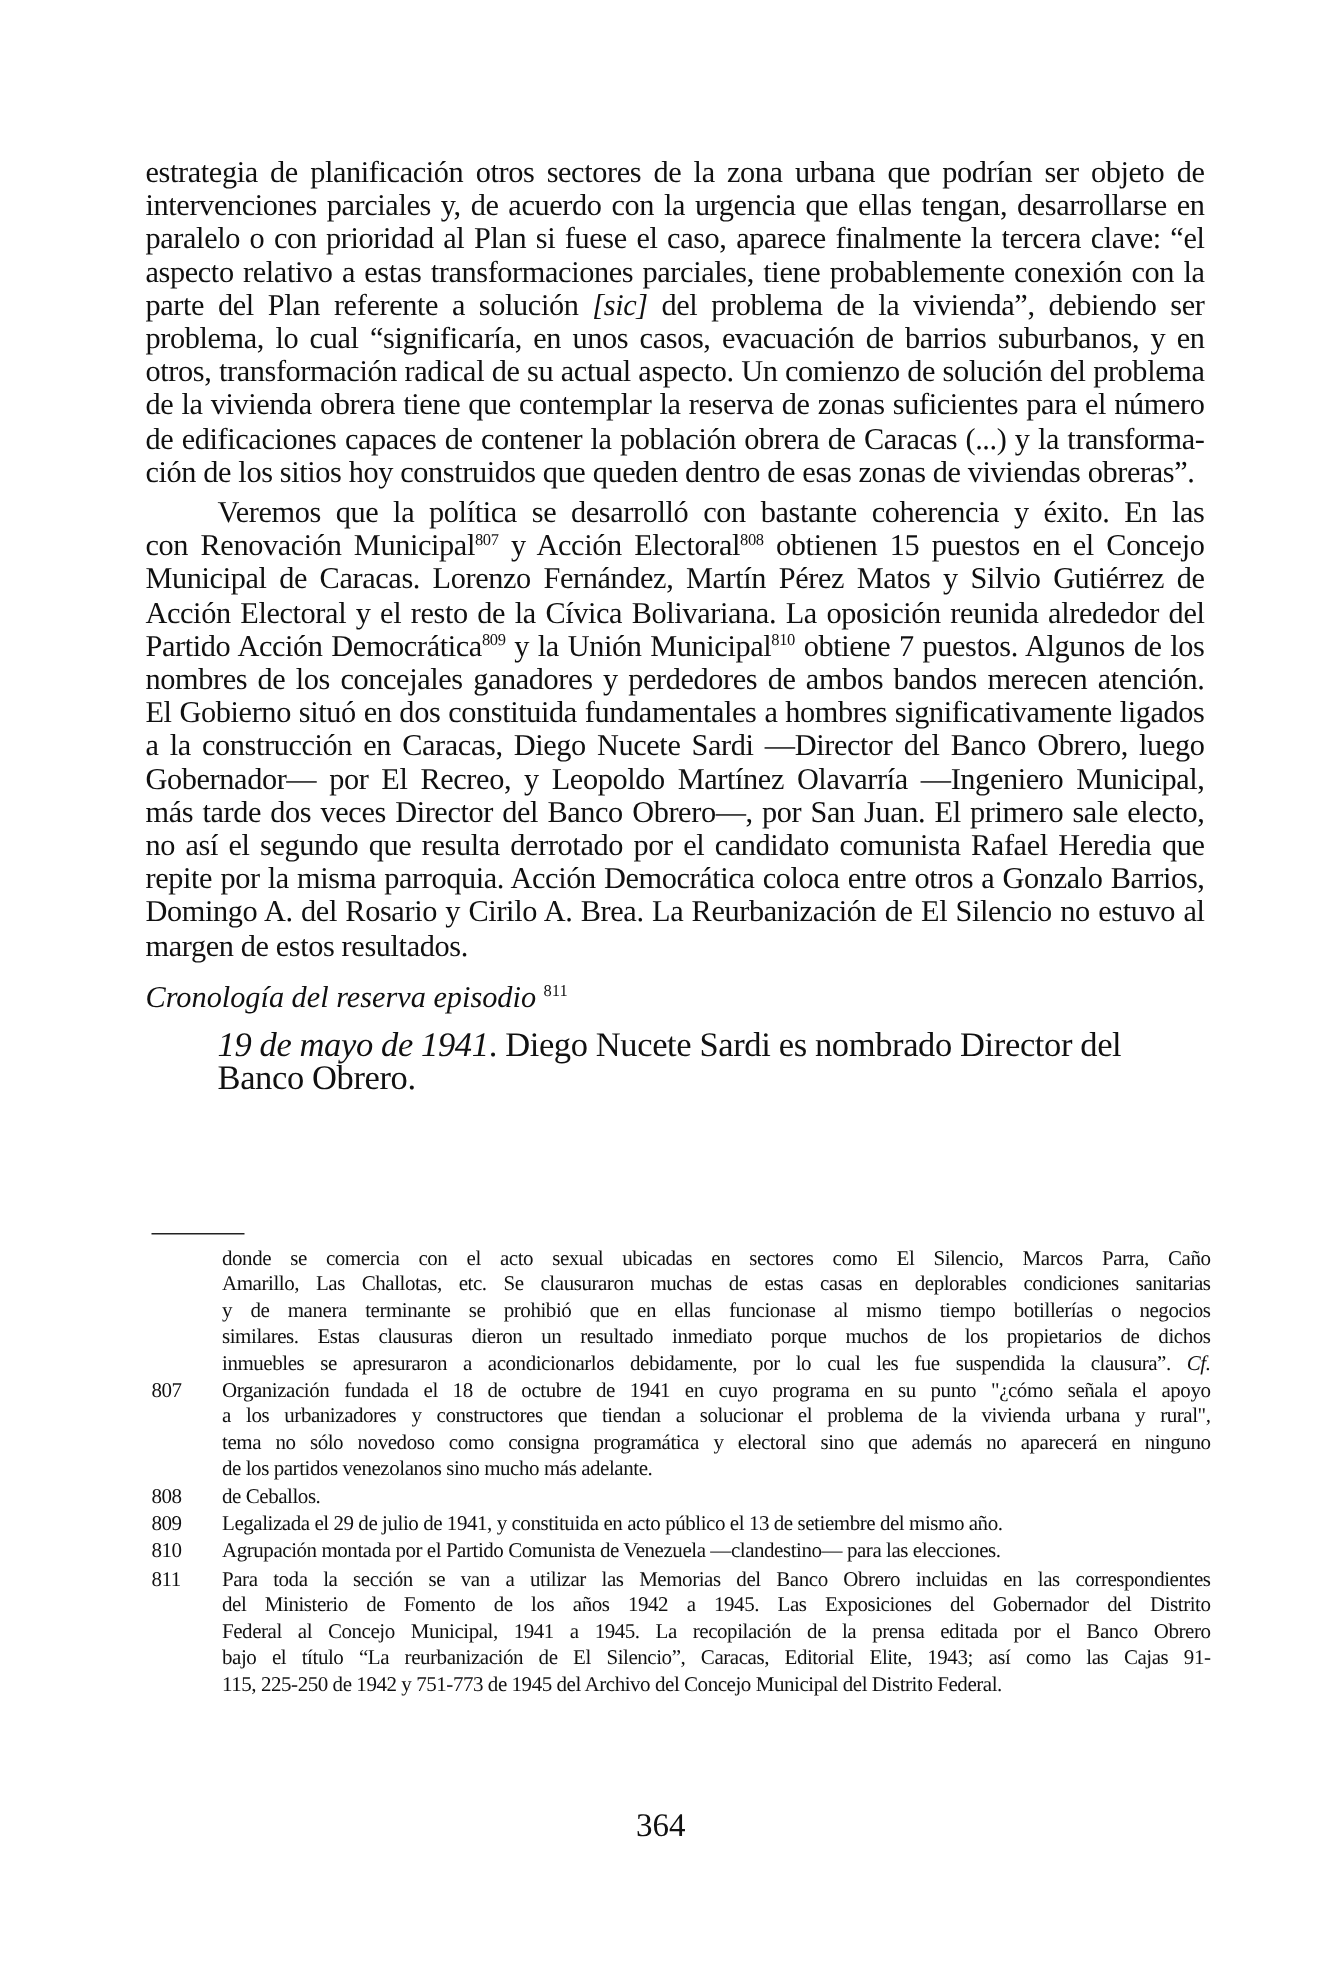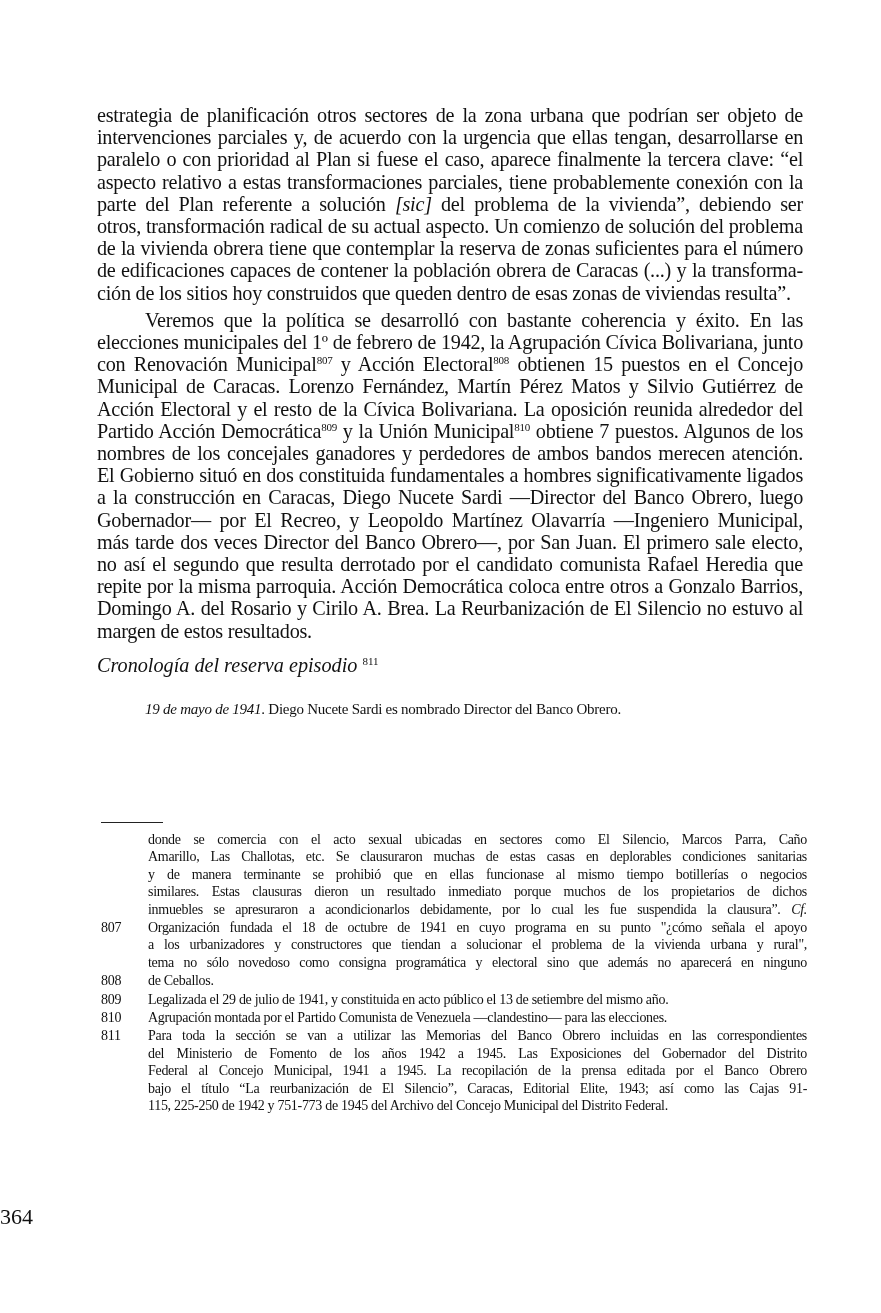--- a/index.html
+++ b/index.html
@@ -14,61 +14,61 @@
       text-align: justify; letter-spacing: -0.25px;
     }
     .body-text .line { display: block; text-align: justify; text-align-last: justify; white-space: nowrap; }
     .body-text .line.last { text-align-last: left; }
     sup { font-size: 11px; vertical-align: 7px; line-height: 0; }
     .section-head {
       margin-top: 12px; font-style: italic; font-size: 20.2px; line-height: 22px;
     }
     .section-head sup { font-style: normal; font-size: 11px; }
     .chron {
-      margin-top: 22px; padding-left: 48px; font-size: 15px; line-height: 22px;
+      margin-top: 10px; padding-left: 48px; font-size: 23px; line-height: 22px;
       letter-spacing: -0.25px;
     }
     .chron .date { font-style: italic; }
     .rule {
       position: absolute; left: 101px; top: 822px; width: 62px; height: 0;
       border-top: 1.3px solid #222;
     }
     .footnotes {
       position: absolute; left: 101px; top: 831px; width: 706px;
       font-size: 14px; line-height: 17.4px; letter-spacing: -0.3px;
     }
     .fn { display: flex; margin: 0 0 1px 0; }
     .fn .num { width: 47px; flex: 0 0 47px; }
     .fn .txt { flex: 1; text-align: justify; }
     .fn .txt .line { display: block; text-align: justify; text-align-last: justify; white-space: nowrap; }
     .fn .txt .line.last { text-align-last: left; }
     .page-number {
       position: absolute; left: 0; width: 881px; top: 1204px;
-      font-size: 22px;
+      text-align: center; font-size: 22px;
     }
   </style>
 </head>
 <body>
 
 <div class="page">
   <div class="body-text">
     <p>
       <span class="line">estrategia de planificación otros sectores de la zona urbana que podrían ser objeto de</span>
       <span class="line">intervenciones parciales y, de acuerdo con la urgencia que ellas tengan, desarrollarse en</span>
       <span class="line">paralelo o con prioridad al Plan si fuese el caso, aparece finalmente la tercera clave: “el</span>
       <span class="line">aspecto relativo a estas transformaciones parciales, tiene probablemente conexión con la</span>
       <span class="line"><span>parte del Plan referente a solución </span><i>[sic]</i><span> del problema de la vivienda”, debiendo ser</span></span>
+      <span class="line">problema, lo cual “significaría, en unos casos, evacuación de barrios suburbanos, y en</span>
       <span class="line">otros, transformación radical de su actual aspecto. Un comienzo de solución del problema</span>
       <span class="line">de la vivienda obrera tiene que contemplar la reserva de zonas suficientes para el número</span>
       <span class="line">de edificaciones capaces de contener la población obrera de Caracas (...) y la transforma-</span>
-      <span class="line last">ción de los sitios hoy construidos que queden dentro de esas zonas de viviendas resulta”.</span>
+      <span class="line last">ción de los sitios hoy construidos que queden dentro de esas zonas de viviendas obreras”.</span>
     </p>
     <p class="p2" style="margin-top:5px;">
       <span class="line" style="text-indent:48px;">Veremos que la política se desarrolló con bastante coherencia y éxito. En las</span>
-      <span class="line">elecciones municipales del 1º de febrero de 1942, la Agrupación Cívica Bolivariana, junto</span>
       <span class="line"><span>con Renovación Municipal</span><sup>807</sup><span> y Acción Electoral</span><sup>808</sup><span> obtienen 15 puestos en el Concejo</span></span>
       <span class="line">Municipal de Caracas. Lorenzo Fernández, Martín Pérez Matos y Silvio Gutiérrez de</span>
       <span class="line">Acción Electoral y el resto de la Cívica Bolivariana. La oposición reunida alrededor del</span>
       <span class="line"><span>Partido Acción Democrática</span><sup>809</sup><span> y la Unión Municipal</span><sup>810</sup><span> obtiene 7 puestos. Algunos de los</span></span>
       <span class="line">nombres de los concejales ganadores y perdedores de ambos bandos merecen atención.</span>
       <span class="line">El Gobierno situó en dos constituida fundamentales a hombres significativamente ligados</span>
       <span class="line">a la construcción en Caracas, Diego Nucete Sardi —Director del Banco Obrero, luego</span>
       <span class="line">Gobernador— por El Recreo, y Leopoldo Martínez Olavarría —Ingeniero Municipal,</span>
       <span class="line">más tarde dos veces Director del Banco Obrero—, por San Juan. El primero sale electo,</span>
       <span class="line">no así el segundo que resulta derrotado por el candidato comunista Rafael Heredia que</span>
@@ -101,20 +101,21 @@
       <span class="line"><span>inmuebles se apresuraron a acondicionarlos debidamente, por lo cual les fue suspendida la clausura”. </span><i>Cf.</i></span>
     </span>
   </div>
 
   <div class="fn">
     <span class="num">807</span>
     <span class="txt">
       <span class="line">Organización fundada el 18 de octubre de 1941 en cuyo programa en su punto "¿cómo señala el apoyo</span>
       <span class="line">a los urbanizadores y constructores que tiendan a solucionar el problema de la vivienda urbana y rural",</span>
       <span class="line">tema no sólo novedoso como consigna programática y electoral sino que además no aparecerá en ninguno</span>
+      <span class="line last">de los partidos venezolanos sino mucho más adelante.</span>
     </span>
   </div>
 
   <div class="fn">
     <span class="num">808</span>
     <span class="txt">
       <span class="line last">de Ceballos.</span>
     </span>
   </div>
 

